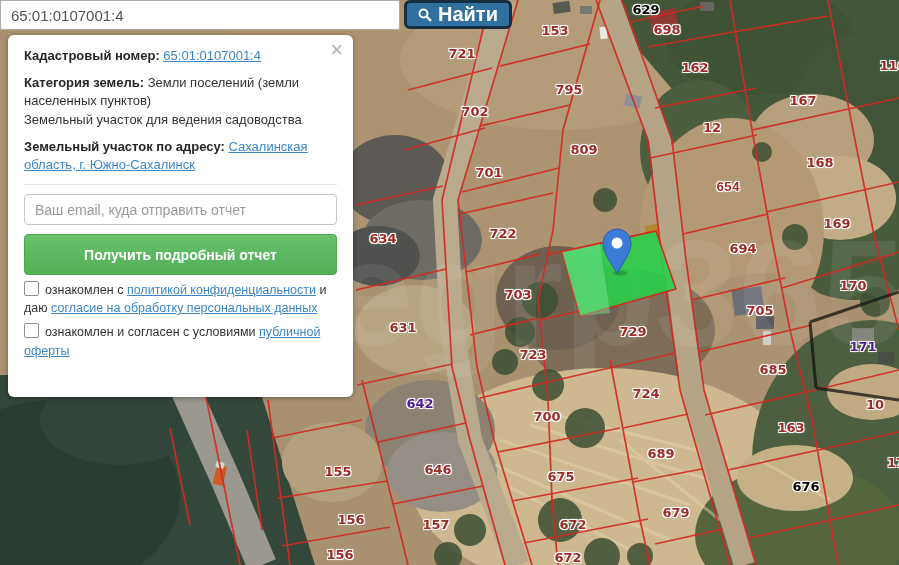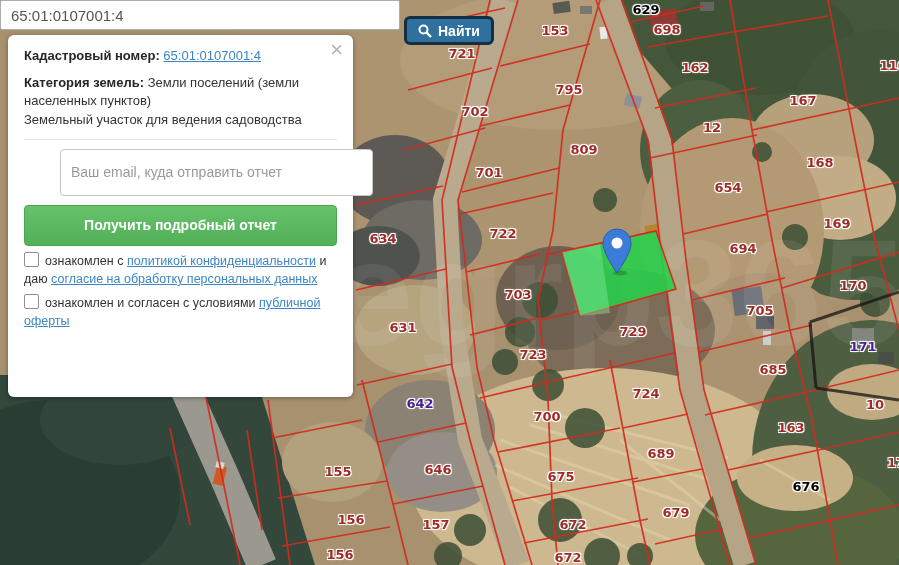--- a/index.html
+++ b/index.html
@@ -9,35 +9,35 @@
   #map{position:absolute;inset:0;}
   #map-labels{position:absolute;inset:0;pointer-events:none;}
   .plabel{position:absolute;transform:translate(-50%,-50%);font:600 13px "DejaVu Sans",sans-serif;
           color:#9e2b25;white-space:nowrap;
           text-shadow:-1px -1px 0 #fff,1px -1px 0 #fff,-1px 1px 0 #fff,1px 1px 0 #fff,0 0 3px #fff;}
   
   .search-input{position:absolute;left:0;top:0;width:400px;height:30px;border:1px solid #adadad;
         border-radius:2px;padding:0 10px;font-size:15px;color:#555;box-sizing:border-box;
         font-family:inherit;background:#fff;}
   .search-btn{position:absolute;left:404px;top:0;height:29px;padding:0 11px;background:#2f709f;
-        border:3px solid #152e42;border-radius:6px;color:#fff;font-size:14px;font-weight:bold;
-        display:flex;align-items:center;gap:6px;cursor:pointer;font-family:inherit;margin-top:16px;}
+        border:3px solid #152e42;border-radius:6px;color:#fff;font-size:20px;font-weight:bold;
+        display:flex;align-items:center;gap:6px;cursor:pointer;font-family:inherit;}
   .search-btn svg{display:block}
   
   .panel{position:absolute;left:8px;top:35px;width:345px;height:362px;background:#fff;
         border-radius:6px;box-shadow:0 1px 5px rgba(0,0,0,.35);padding:12px 16px;
         box-sizing:border-box;font-size:13px;color:#333;line-height:1.4;}
   .panel .row{margin:0 0 9px 0;}
   .panel b{color:#262626;}
   .panel a{color:#3c86c7;text-decoration:underline;cursor:pointer;}
   .close-x{position:absolute;top:4px;right:10px;font-size:22px;color:#b3b3b3;cursor:pointer;
         line-height:1;font-weight:400;}
   .sep{border:none;border-top:1px solid #e4e4e4;margin:10px 0 9px 0;}
-  .email-input{width:100%;height:47px;border:1px solid #c6c6c6;border-radius:4px;padding:0 10px;
-        box-sizing:border-box;font-size:14px;color:#0c4a6e;font-family:inherit;margin-left:36px;}
+  .email-input{width:100%;height:31px;border:1px solid #c6c6c6;border-radius:4px;padding:0 10px;
+        box-sizing:border-box;font-size:14px;color:#0c4a6e;font-family:inherit;}
   .email-input::placeholder{color:#9a9a9a;}
   .report-btn{width:100%;height:41px;margin-top:9px;background:linear-gradient(#67c26b,#52b057);
         border:1px solid #4aa54e;border-radius:4px;color:#fff;font-size:14px;font-weight:bold;
         cursor:pointer;font-family:inherit;}
   .cbrow{margin-top:6px;font-size:12.5px;color:#333;line-height:1.45;}
   .cb{display:inline-block;width:13px;height:13px;border:1px solid #8f8f8f;border-radius:2px;
         background:#fff;vertical-align:-2px;margin-right:6px;cursor:pointer;}
   .panel-links{margin-top:12px;text-align:center;}
   .panel-links a{display:inline-block;margin:2px 0;color:#3c86c7;text-decoration:none;
         border-bottom:1px dashed rgba(60,134,199,.65);font-size:13px;}
@@ -228,21 +228,21 @@
     <span class="plabel" style="left: 462px; top: 53px; color: rgb(158, 43, 37);">721</span>
     <span class="plabel" style="left: 893px; top: 65px; color: rgb(158, 43, 37);">116</span>
     <span class="plabel" style="left: 695px; top: 67px; color: rgb(158, 43, 37);">162</span>
     <span class="plabel" style="left: 569px; top: 89px; color: rgb(158, 43, 37);">795</span>
     <span class="plabel" style="left: 803px; top: 100px; color: rgb(158, 43, 37);">167</span>
     <span class="plabel" style="left: 475px; top: 111px; color: rgb(158, 43, 37);">702</span>
     <span class="plabel" style="left: 712px; top: 127px; color: rgb(158, 43, 37);">12</span>
     <span class="plabel" style="left: 584px; top: 149px; color: rgb(158, 43, 37);">809</span>
     <span class="plabel" style="left: 820px; top: 162px; color: rgb(158, 43, 37);">168</span>
     <span class="plabel" style="left: 489px; top: 172px; color: rgb(158, 43, 37);">701</span>
-    <span class="plabel" style="left: 728px; top: 187px; color: rgb(158, 43, 37);">654</span>
+    <span class="plabel" style="left: 728px; top: 187px; color: rgb(158, 43, 37); font-family: Liberation Mono, monospace;">654</span>
     <span class="plabel" style="left: 837px; top: 223px; color: rgb(158, 43, 37);">169</span>
     <span class="plabel" style="left: 503px; top: 233px; color: rgb(158, 43, 37);">722</span>
     <span class="plabel" style="left: 383px; top: 238px; color: rgb(158, 43, 37);">634</span>
     <span class="plabel" style="left: 743px; top: 248px; color: rgb(158, 43, 37);">694</span>
     <span class="plabel" style="left: 853px; top: 285px; color: rgb(158, 43, 37);">170</span>
     <span class="plabel" style="left: 518px; top: 294px; color: rgb(158, 43, 37);">703</span>
     <span class="plabel" style="left: 760px; top: 310px; color: rgb(158, 43, 37);">705</span>
     <span class="plabel" style="left: 403px; top: 327px; color: rgb(158, 43, 37);">631</span>
     <span class="plabel" style="left: 633px; top: 331px; color: rgb(158, 43, 37);">729</span>
     <span class="plabel" style="left: 863px; top: 346px; color: #4c1d95;">171</span>
@@ -283,20 +283,24 @@
     <b>Кадастровый номер:</b>
     <a>65:01:0107001:4</a>
   </div>
 
   <div class="row">
     <b>Категория земель:</b>
     <span>Земли поселений (земли населенных пунктов)</span>
     <div>Земельный участок для ведения садоводства</div>
   </div>
 
+  <div class="row">
+    <b>Земельный участок по адресу:</b>
+    <a>Сахалинская область, г. Южно-Сахалинск</a>
+  </div>
 
 
   <hr class="sep">
 
   <input class="email-input" type="text" placeholder="Ваш email, куда отправить отчет" style="">
 
   <button class="report-btn">Получить подробный отчет</button>
 
   <div class="cbrow">
     <span class="cb"></span><span>ознакомлен с </span><a>политикой конфиденциальности</a><span> и даю </span><a>согласие на обработку персональных данных</a>

